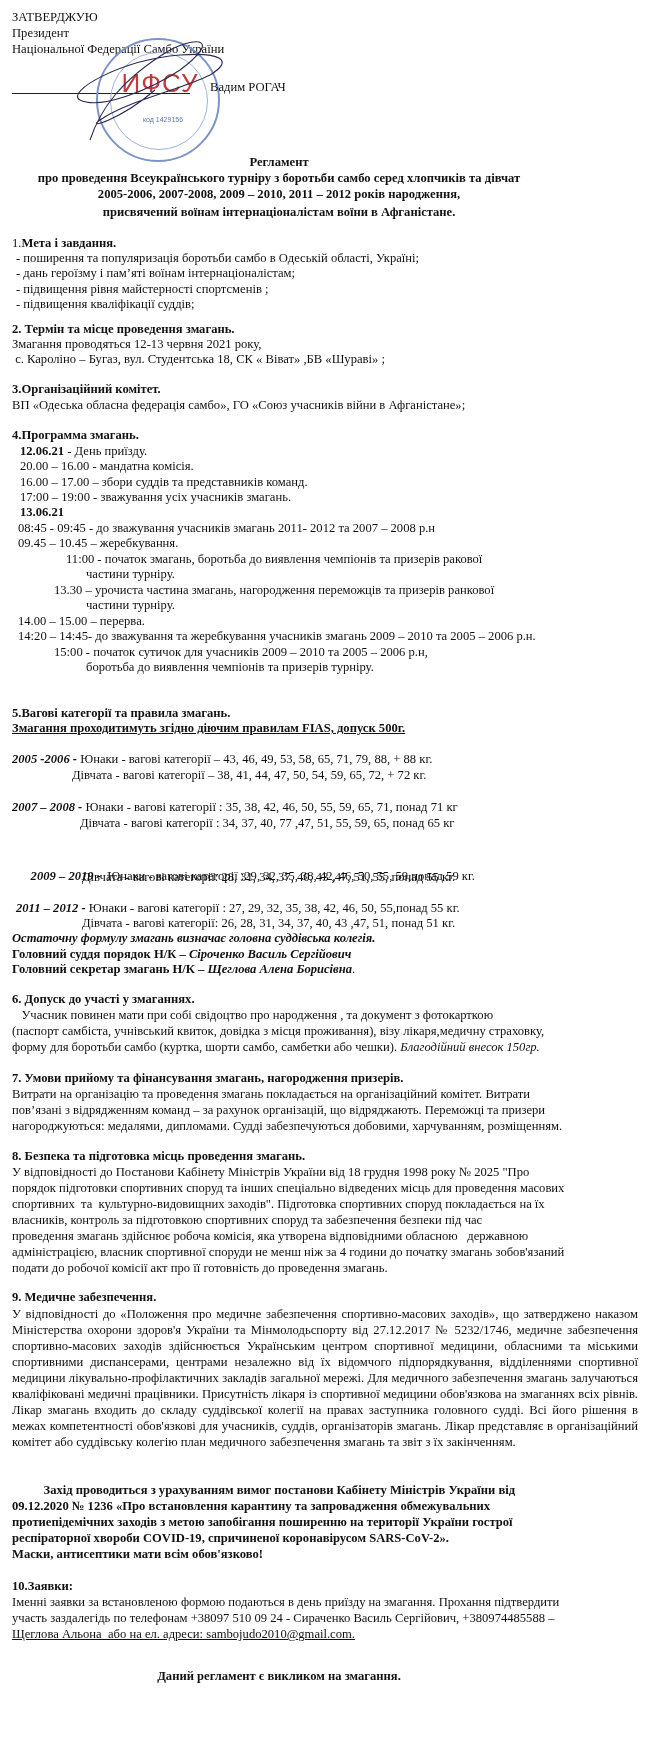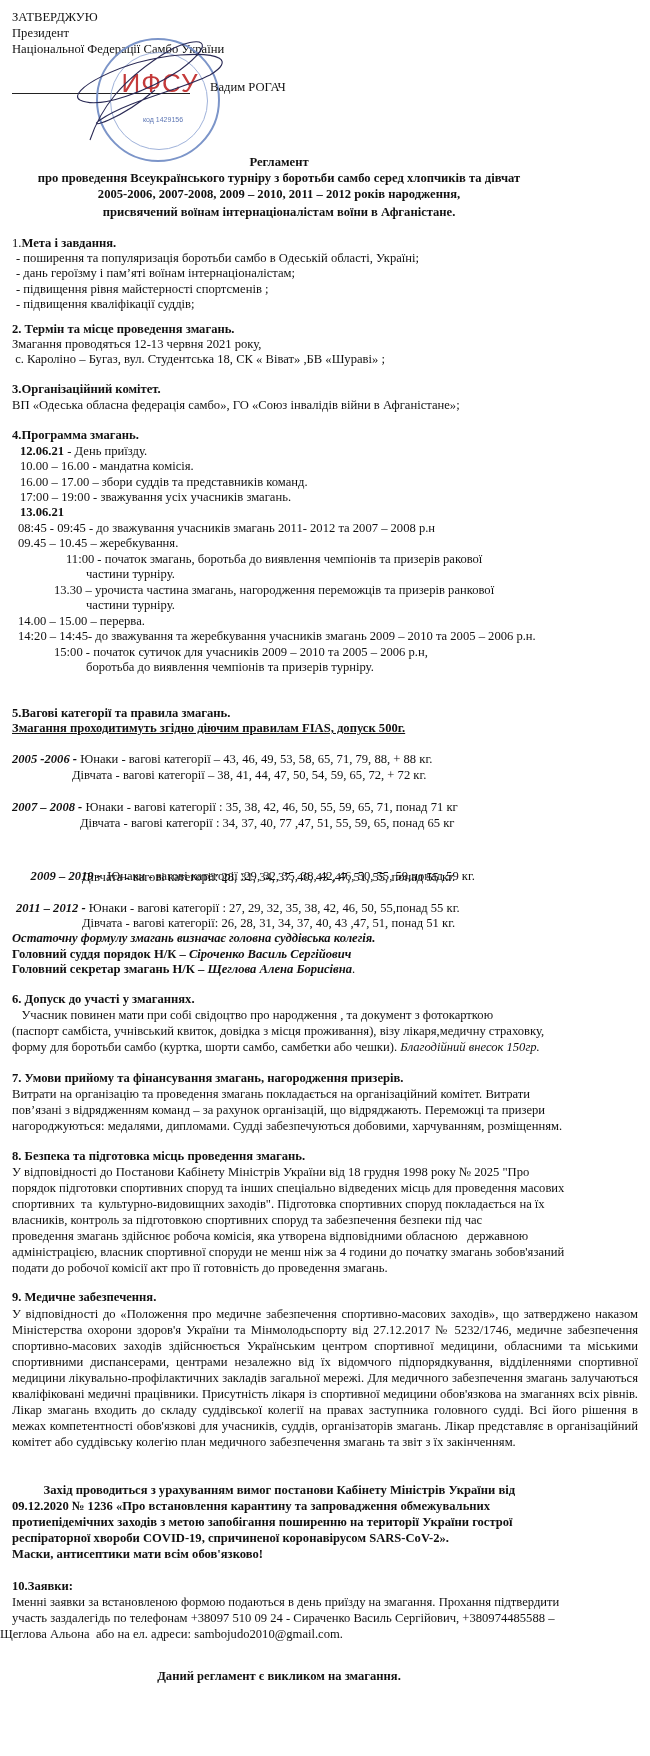--- a/index.html
+++ b/index.html
@@ -72,29 +72,29 @@
 </div>
 
 <div>
   <div class="abs b" style="left:12px;top:322px;">2. Термін та місце проведення змагань.</div>
   <div class="abs" style="left:12px;top:337px;">Змагання проводяться 12-13 червня 2021 року,</div>
   <div class="abs" style="left:12px;top:352px;white-space:pre;"> с. Кароліно – Бугаз, вул. Студентська 18, СК « Віват» ,БВ «Шураві» ;</div>
 </div>
 
 <div>
   <div class="abs b" style="left:12px;top:382px;">3.Організаційний комітет.</div>
-  <div class="abs" style="left:12px;top:398px;">ВП «Одеська обласна федерація самбо», ГО «Союз інвалідів війни в Афганістане»;</div>
+  <div class="abs" style="left:12px;top:398px;">ВП «Одеська обласна федерація самбо», ГО «Союз учасників війни в Афганістане»;</div>
 </div>
 
 <div>
   <div class="abs b" style="left:12px;top:428px;">4.Программа змагань.</div>
   <div class="abs" style="left:20px;top:444px;">
     <span class="b">12.06.21</span><span> - День приїзду.</span>
   </div>
-  <div class="abs" style="left:20px;top:459px;">10.00 – 16.00 - мандатна комісія.</div>
+  <div class="abs" style="left:20px;top:459px;">20.00 – 16.00 - мандатна комісія.</div>
   <div class="abs" style="left:20px;top:475px;">16.00 – 17.00 – збори суддів та представників команд.</div>
   <div class="abs" style="left:20px;top:490px;">17:00 – 19:00 - зважування усіх учасників змагань.</div>
   <div class="abs b" style="left:20px;top:505px;">13.06.21</div>
   <div class="abs" style="left:18px;top:521px;">08:45 - 09:45 - до зважування учасників змагань 2011- 2012 та 2007 – 2008 р.н</div>
   <div class="abs" style="left:18px;top:536px;">09.45 – 10.45 – жеребкування.</div>
   <div class="abs" style="left:54px;top:552px;margin-left:12px;">11:00 - початок змагань, боротьба  до виявлення чемпіонів та призерів ракової</div>
   <div class="abs" style="left:86px;top:567px;">частини турніру.</div>
   <div class="abs" style="left:54px;top:583px;">13.30 – урочиста частина змагань, нагородження переможців та призерів ранкової</div>
   <div class="abs" style="left:86px;top:598px;">частини турніру.</div>
   <div class="abs" style="left:18px;top:614px;">14.00 – 15.00 – перерва.</div>
@@ -170,16 +170,16 @@
   <div class="abs b" style="left:12px;top:1499px;">09.12.2020 № 1236 «Про встановлення карантину та запровадження обмежувальних</div>
   <div class="abs b" style="left:12px;top:1515px;">протиепідемічних заходів з метою запобігання поширенню на території України гострої</div>
   <div class="abs b" style="left:12px;top:1531px;">респіраторної хвороби COVID-19, спричиненої коронавірусом SARS-CoV-2».</div>
   <div class="abs b" style="left:12px;top:1547px;">Маски, антисептики мати всім обов'язково!</div>
 </div>
 
 <div>
   <div class="abs b" style="left:12px;top:1579px;">10.Заявки:</div>
   <div class="abs" style="left:12px;top:1595px;">Іменні заявки за встановленою формою подаються в день приїзду на змагання. Прохання підтвердити</div>
   <div class="abs" style="left:12px;top:1611px;">участь заздалегідь по телефонам +38097 510 09 24 - Сираченко Василь Сергійович, +380974485588 –</div>
-  <div class="abs" style="left:0;top:1627px;white-space:pre;">Щеглова Альона  або на ел. адреси: sambojudo2010@gmail.com.</div>
+  <div class="abs" style="left:12px;top:1627px;white-space:pre;text-decoration:underline;">Щеглова Альона  або на ел. адреси: sambojudo2010@gmail.com.</div>
 </div>
 
 <div class="abs center b" style="top:1669px;">Даний регламент є викликом на змагання.</div>
 
 </body></html>

